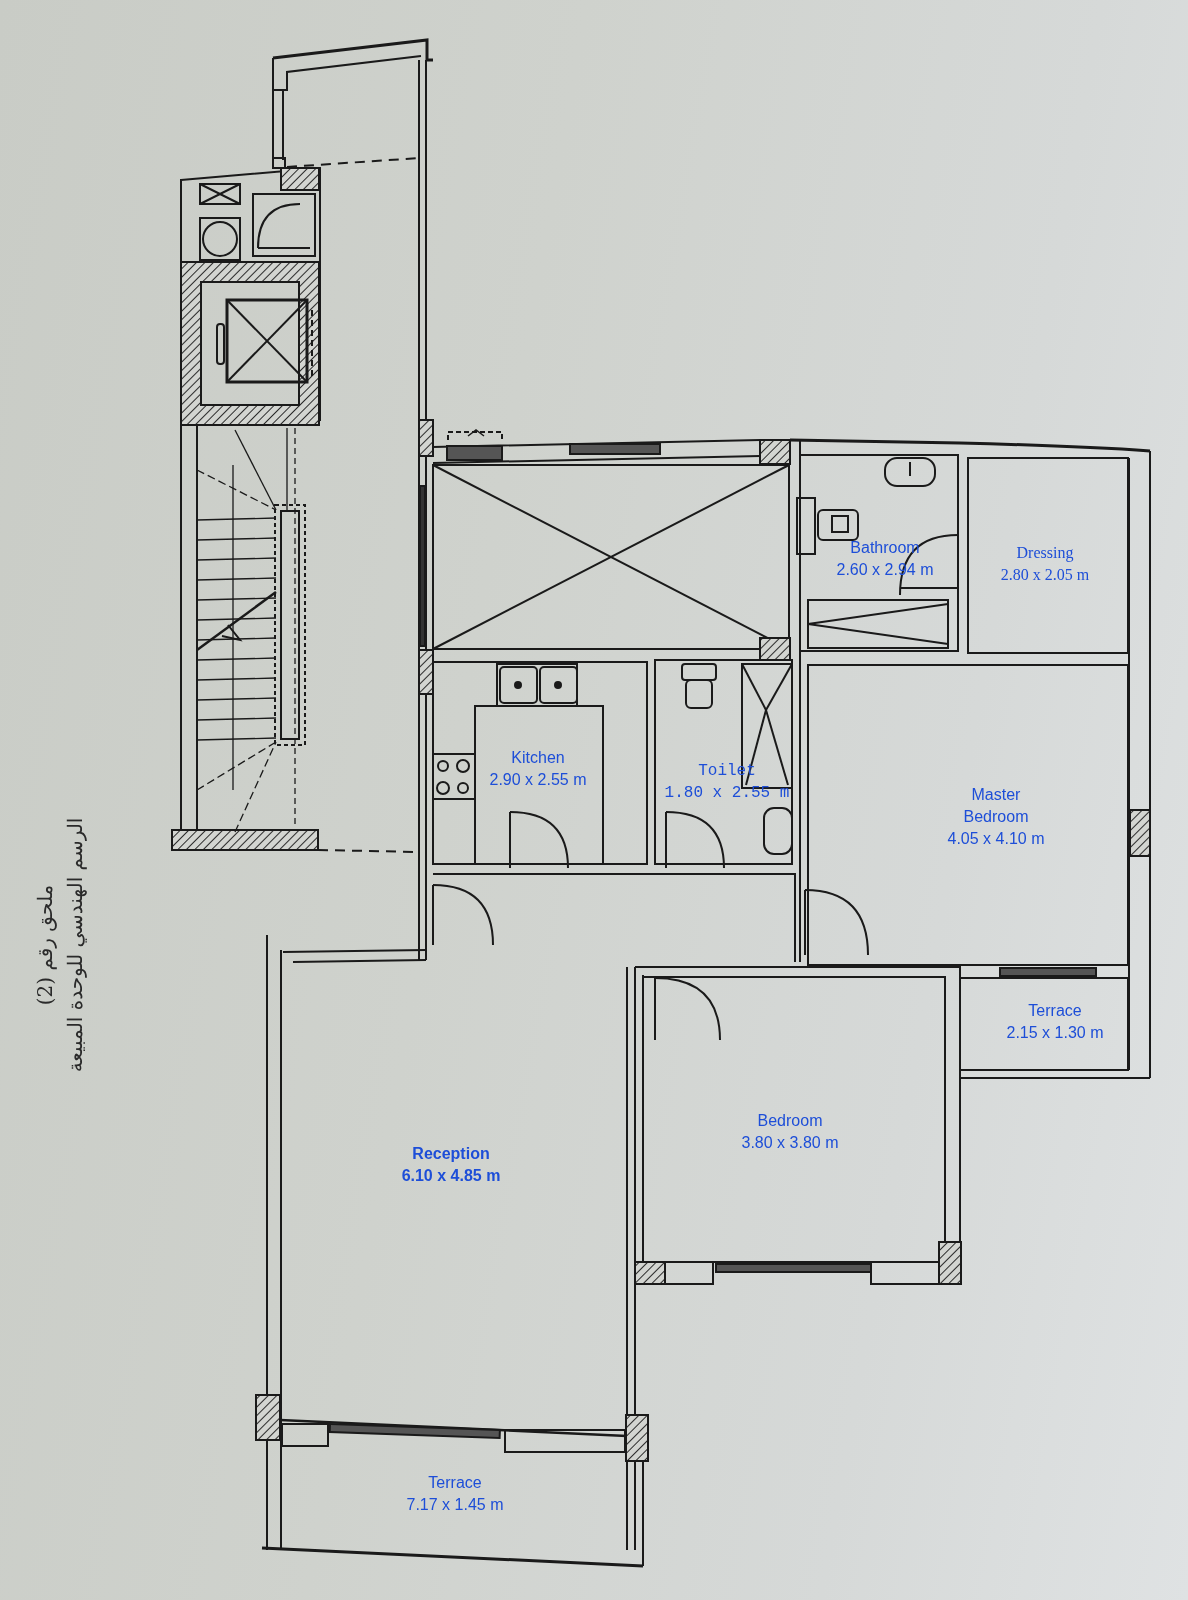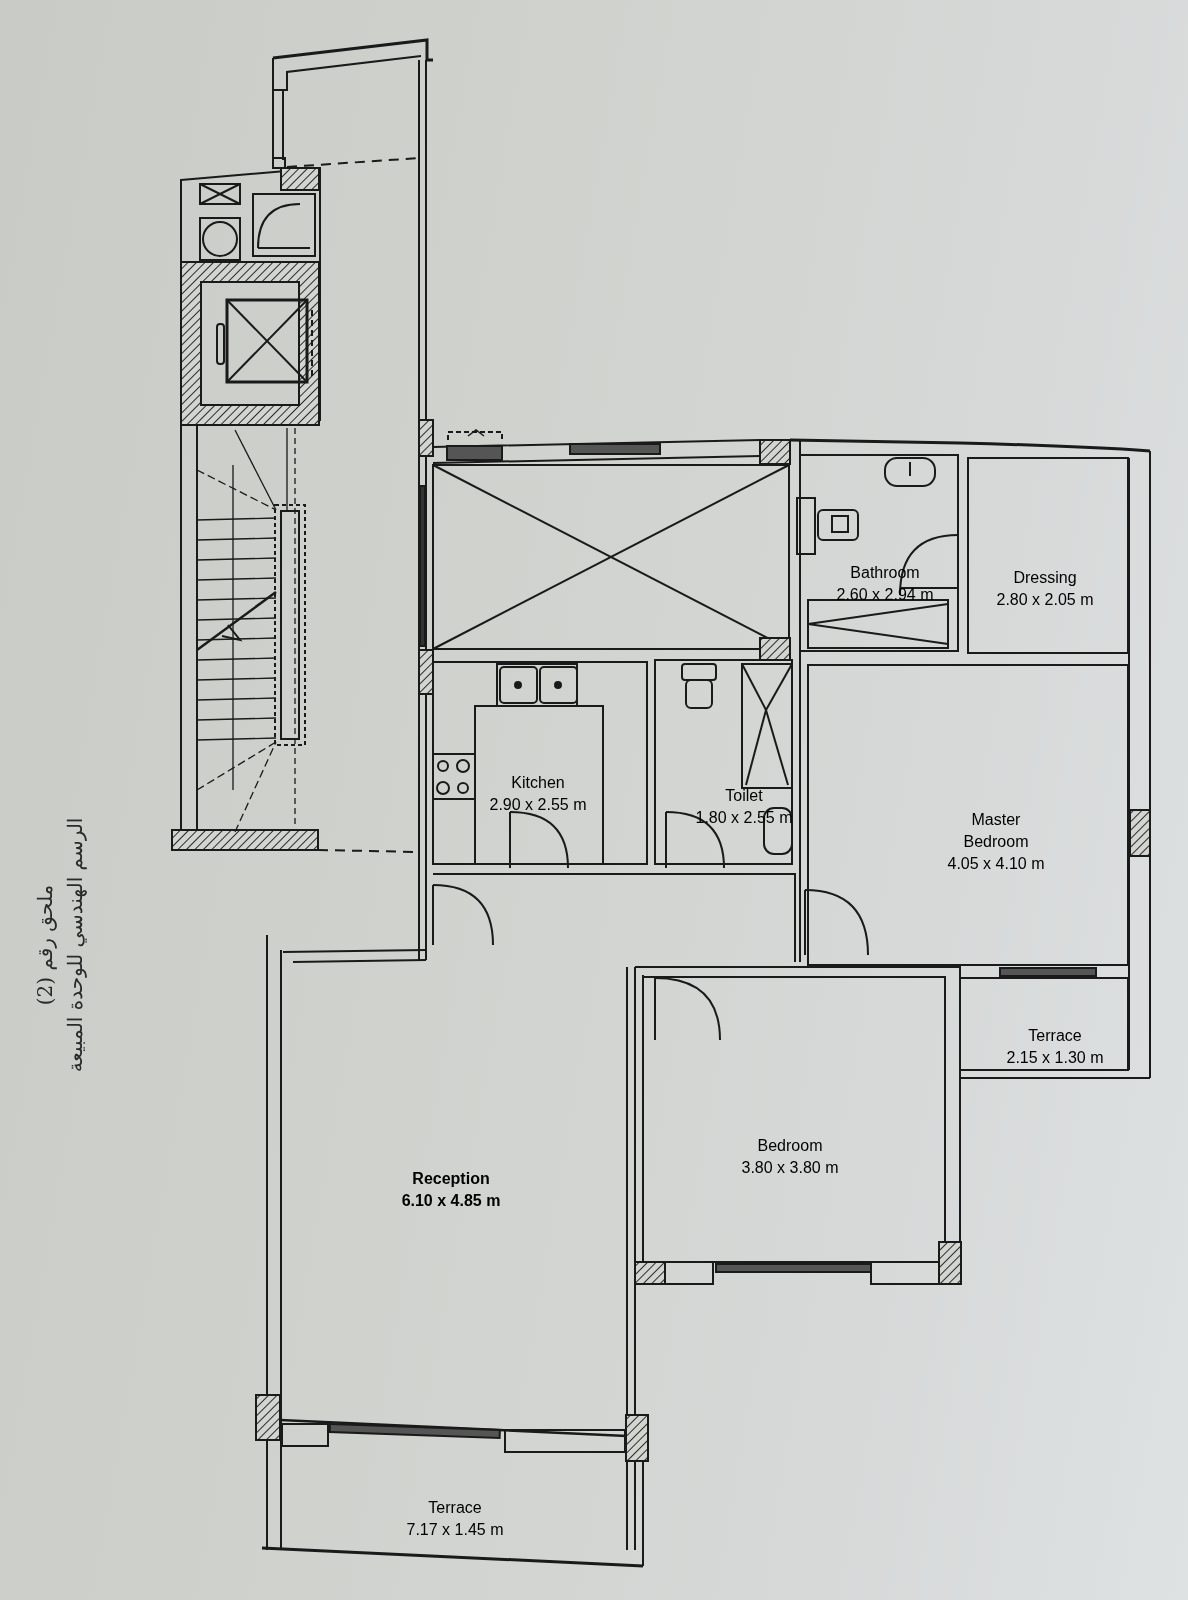--- a/index.html
+++ b/index.html
@@ -4,23 +4,23 @@
   <style>
     html, body { margin: 0; padding: 0; }
     body {
       width: 1188px; height: 1600px; overflow: hidden;
       background: linear-gradient(100deg, #c9ccc6 0%, #cfd2cd 40%, #d6d9d8 75%, #dfe2e3 100%);
       font-family: "Liberation Sans", sans-serif;
       position: relative;
     }
     #plan { position: absolute; left: 0; top: 0; }
     .room-label {
-      position: absolute; text-align: center; color: #000000;
+      position: absolute; text-align: center; color: #1d4ed8;
       font-family: "Liberation Sans", sans-serif; font-size: 16px; line-height: 22px;
-      transform: translateX(-50%); white-space: nowrap; margin-top: 25px;
+      transform: translateX(-50%); white-space: nowrap;
     }
     .room-label span { display: block; }
     .caption {
       position: absolute; left: 30px; top: 1090px;
       transform: rotate(-90deg); transform-origin: left top;
       font-family: "DejaVu Serif", serif; font-size: 20px; line-height: 30px;
       color: #2a2a2a; text-align: center; width: 290px; direction: rtl;
     }
     .caption span { display: block; }
   </style>
@@ -226,29 +226,29 @@
       <path d="M262 1548 L643 1566" stroke-width="3"></path>
       <line x1="643" y1="1460" x2="643" y2="1566"></line>
     </g>
   </g>
 </svg>
 
 <div class="room-label" style="left:885px; top:537px;">
   <span>Bathroom</span>
   <span>2.60 x 2.94 m</span>
 </div>
-<div class="room-label" style="left:1045px; top:542px;">
+<div class="room-label" style="left:1045px; top:542px;font-family:Liberation Serif, serif;">
   <span>Dressing</span>
   <span>2.80 x 2.05 m</span>
 </div>
 <div class="room-label" style="left:538px; top:747px;">
   <span>Kitchen</span>
   <span>2.90 x 2.55 m</span>
 </div>
-<div class="room-label" style="left:744px; top:760px;">
+<div class="room-label" style="left:727px; top:760px;font-family:Liberation Mono, monospace;">
   <span>Toilet</span>
   <span>1.80 x 2.55 m</span>
 </div>
 <div class="room-label" style="left:996px; top:784px;">
   <span>Master</span>
   <span>Bedroom</span>
   <span>4.05 x 4.10 m</span>
 </div>
 <div class="room-label" style="left:1055px; top:1000px;">
   <span>Terrace</span>

